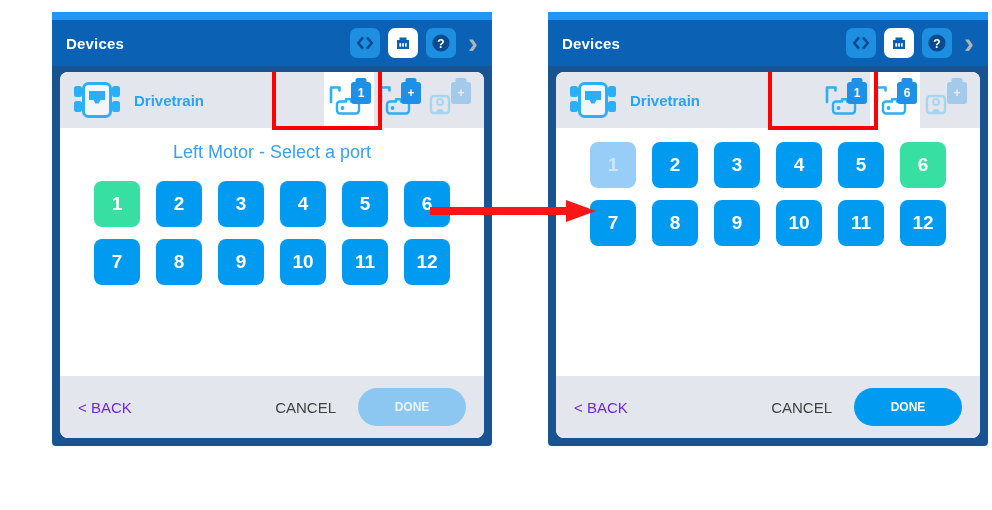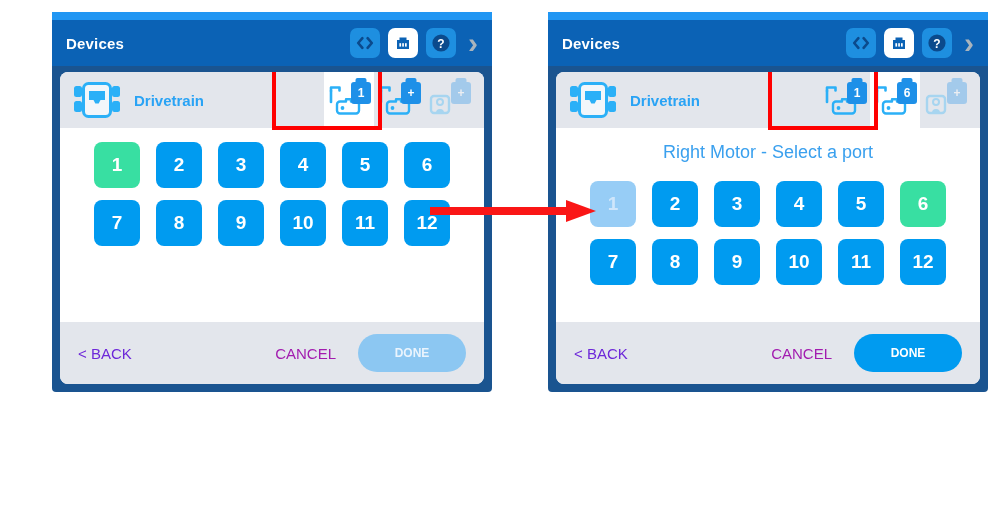--- a/index.html
+++ b/index.html
@@ -5,21 +5,21 @@
   html,body{margin:0;padding:0;}
   body{
     width:992px;height:510px;background:#ffffff;
     font-family:"Liberation Sans","DejaVu Sans",sans-serif;
     position:relative;overflow:hidden;
   }
   .stage{position:absolute;inset:0;}
 
   
   .panel{
-    position:absolute;top:12px;width:440px;height:380px;
+    position:absolute;top:12px;width:440px;height:434px;
     background:#1a5490;           
     border-radius:4px;
     box-sizing:border-box;
     padding:8px;
     display:flex;flex-direction:column;
   }
   .panel.left{left:52px;}
   .panel.right{left:548px;}
 
   .topstrip{height:8px;background:#2196f3;flex:0 0 auto;margin:-8px -8px 0 -8px;}
@@ -107,21 +107,21 @@
   .port.selected{background:#38dfa2;}
   .port.disabled{background:#97cdf6;color:#cfe6fb;}
 
   
   .footer{
     height:62px;flex:0 0 auto;background:#e3e6ec;
     display:flex;align-items:center;padding:0 18px;position:relative;
   }
   .back{color:#6d28d9;font-size:15px;}
   .spacer{flex:1 1 auto;}
-  .cancel{color:#a21caf;font-size:15px;margin-right:22px;}
+  .cancel{color:#404040;font-size:15px;margin-right:22px;}
   .done{
     width:108px;height:38px;border-radius:19px;background:#009bf0;
     color:#ffffff;font-size:12px;font-weight:bold;
     display:flex;align-items:center;justify-content:center;
   }
   .done.disabled{background:#8cc7f2;color:#eaf4fd;}
 
   
   .arrow{position:absolute;left:430px;top:198px;width:170px;height:26px;}
 </style>
@@ -207,20 +207,21 @@
               </svg>
               <div class="chip-badge">+<span class="tab"></span></div>
             </div>
           </div>
         </div>
 
         <div class="redbox" style="left:212px;top:-4px;width:110px;height:62px;"></div>
       </div>
 
       <div class="card-body">
+        <div class="prompt">Left Motor - Select a port</div>
         <div class="grid">
           <div class="port selected">1</div>
           <div class="port">2</div>
           <div class="port">3</div>
           <div class="port">4</div>
           <div class="port">5</div>
           <div class="port">6</div>
           <div class="port">7</div>
           <div class="port">8</div>
           <div class="port">9</div>
@@ -317,21 +318,20 @@
               </svg>
               <div class="chip-badge">+<span class="tab"></span></div>
             </div>
           </div>
         </div>
 
         <div class="redbox" style="left:212px;top:-4px;width:110px;height:62px;"></div>
       </div>
 
       <div class="card-body">
-        <div class="prompt">Right Motor - Select a port</div>
         <div class="grid">
           <div class="port disabled">1</div>
           <div class="port">2</div>
           <div class="port">3</div>
           <div class="port">4</div>
           <div class="port">5</div>
           <div class="port selected">6</div>
           <div class="port">7</div>
           <div class="port">8</div>
           <div class="port">9</div>

